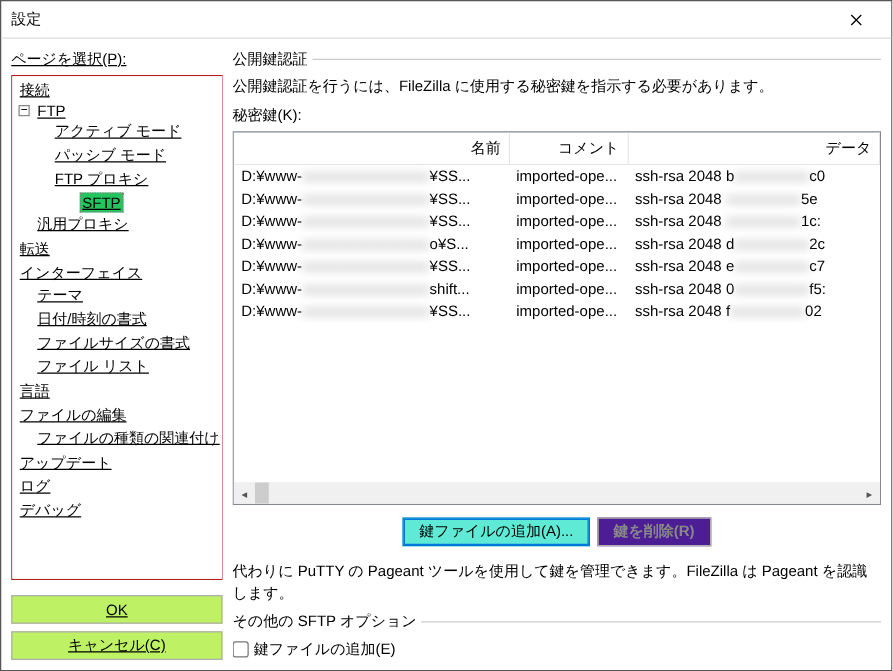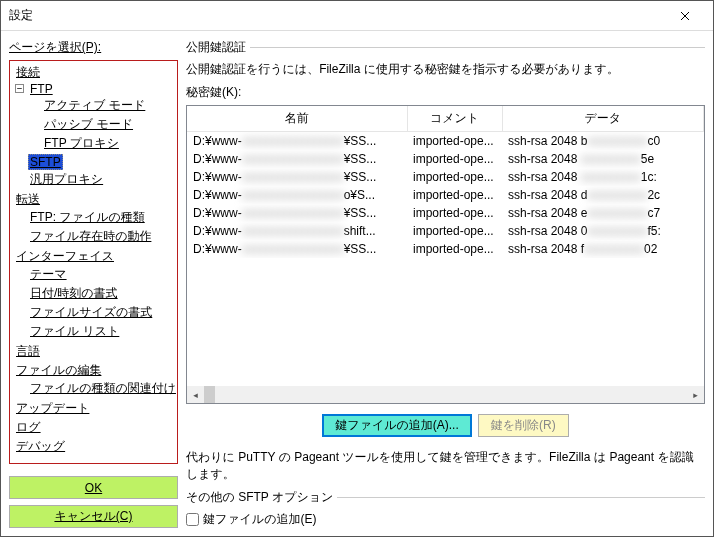--- a/index.html
+++ b/index.html
@@ -11,32 +11,32 @@
 .content { flex: 1; display: flex; padding: 8px; gap: 8px; overflow: hidden; }
 .left-col { width: 169px; display: flex; flex-direction: column; text-decoration: underline; }
 .right-col { flex: 1; display: flex; flex-direction: column; overflow: hidden; }
 .section-label { margin-bottom: 4px; }
 .tree-box { flex: 1; border: 1px solid #b91c1c; background: #fff; overflow: auto; padding: 2px 2px; }
 .tree ul { list-style: none; padding-left: 14px; }
 .tree > ul { padding-left: 2px; }
 .tree li { position: relative; padding: 1px 0; white-space: nowrap; }
 .tree-toggle { position: absolute; left: -13px; top: 3px; width: 9px; height: 9px; border: 1px solid #888; background: #fff; text-align: center; line-height: 7px; font-size: 9px; cursor: pointer; font-family: monospace; }
 .tree-label { cursor: pointer; padding: 0 2px; }
-.tree-label.selected { background: #1d4ed8; border: 1px dotted #888; padding: 0 1px; }
+.tree-label.selected { background: #22c55e; border: 1px dotted #888; padding: 0 1px; margin-left: 36px; }
 .btn-row { display: flex; flex-direction: column; gap: 6px; margin-top: 12px; }
 .btn { height: 23px; border: 1px solid #adadad; background: #bef264; cursor: pointer; font-family: inherit; font-size: 12px; }
 .btn.primary { border-color: #0078d7; background: #5eead4; box-shadow: inset 0 0 0 1px #0078d7; text-align: right; }
-.btn:disabled { color: #888; cursor: default; background: #fef9c3; }
+.btn:disabled { color: #888; cursor: default; background: #4c1d95; font-weight: bold; }
 .fieldset-label { height: 16px; display: flex; align-items: center; gap: 4px; }
 .fieldset-label .line { flex: 1; height: 1px; background: #ccc; }
 .desc { margin: 6px 0; }
 .table-wrap { flex: 1; border: 1px solid #828790; display: flex; flex-direction: column; overflow: hidden; margin-bottom: 4px; }
 .table-scroll { flex: 1; overflow: auto; }
 table { border-collapse: collapse; width: 100%; table-layout: fixed; }
-th { text-align: center; font-weight: normal; padding: 4px 6px; background: #fff; border-right: 1px solid #e5e5e5; border-bottom: 1px solid #e5e5e5; position: sticky; top: 0; }
+th { text-align: right; font-weight: normal; padding: 4px 6px; background: #fff; border-right: 1px solid #e5e5e5; border-bottom: 1px solid #e5e5e5; position: sticky; top: 0; }
 td { padding: 2px 6px; white-space: nowrap; overflow: hidden; text-overflow: ellipsis; }
 .blur { filter: blur(4px); color: #999; display: inline-block; }
 .hscroll { height: 17px; background: #f0f0f0; display: flex; align-items: center; }
 .hscroll-track { flex: 1; height: 17px; background: #f0f0f0; position: relative; }
 .hscroll-thumb { position: absolute; left: 0; top: 0; height: 17px; width: 11px; background: #cdcdcd; }
 .hscroll-btn { width: 17px; height: 17px; background: #f0f0f0; display: flex; align-items: center; justify-content: center; font-size: 9px; color: #555; }
 .table-buttons { display: flex; gap: 6px; justify-content: center; margin: 6px 0; }
 .table-buttons .btn { padding: 0 12px; }
 .checkbox-row { display: flex; align-items: center; gap: 4px; margin-top: 6px; }
 .checkbox { width: 13px; height: 13px; }
@@ -72,24 +72,20 @@
                     <li><span class="tree-label">FTP プロキシ</span></li>
                   </ul>
                 </li>
                 <li><span class="tree-label selected">SFTP</span></li>
                 <li><span class="tree-label">汎用プロキシ</span></li>
               </ul>
             </li>
             <li>
               <span class="tree-toggle">−</span>
               <span class="tree-label">転送</span>
-              <ul>
-                <li><span class="tree-label">FTP: ファイルの種類</span></li>
-                <li><span class="tree-label">ファイル存在時の動作</span></li>
-              </ul>
             </li>
             <li>
               <span class="tree-toggle">−</span>
               <span class="tree-label">インターフェイス</span>
               <ul>
                 <li><span class="tree-label">テーマ</span></li>
                 <li><span class="tree-label">日付/時刻の書式</span></li>
                 <li><span class="tree-label">ファイルサイズの書式</span></li>
                 <li><span class="tree-label">ファイル リスト</span></li>
               </ul>

